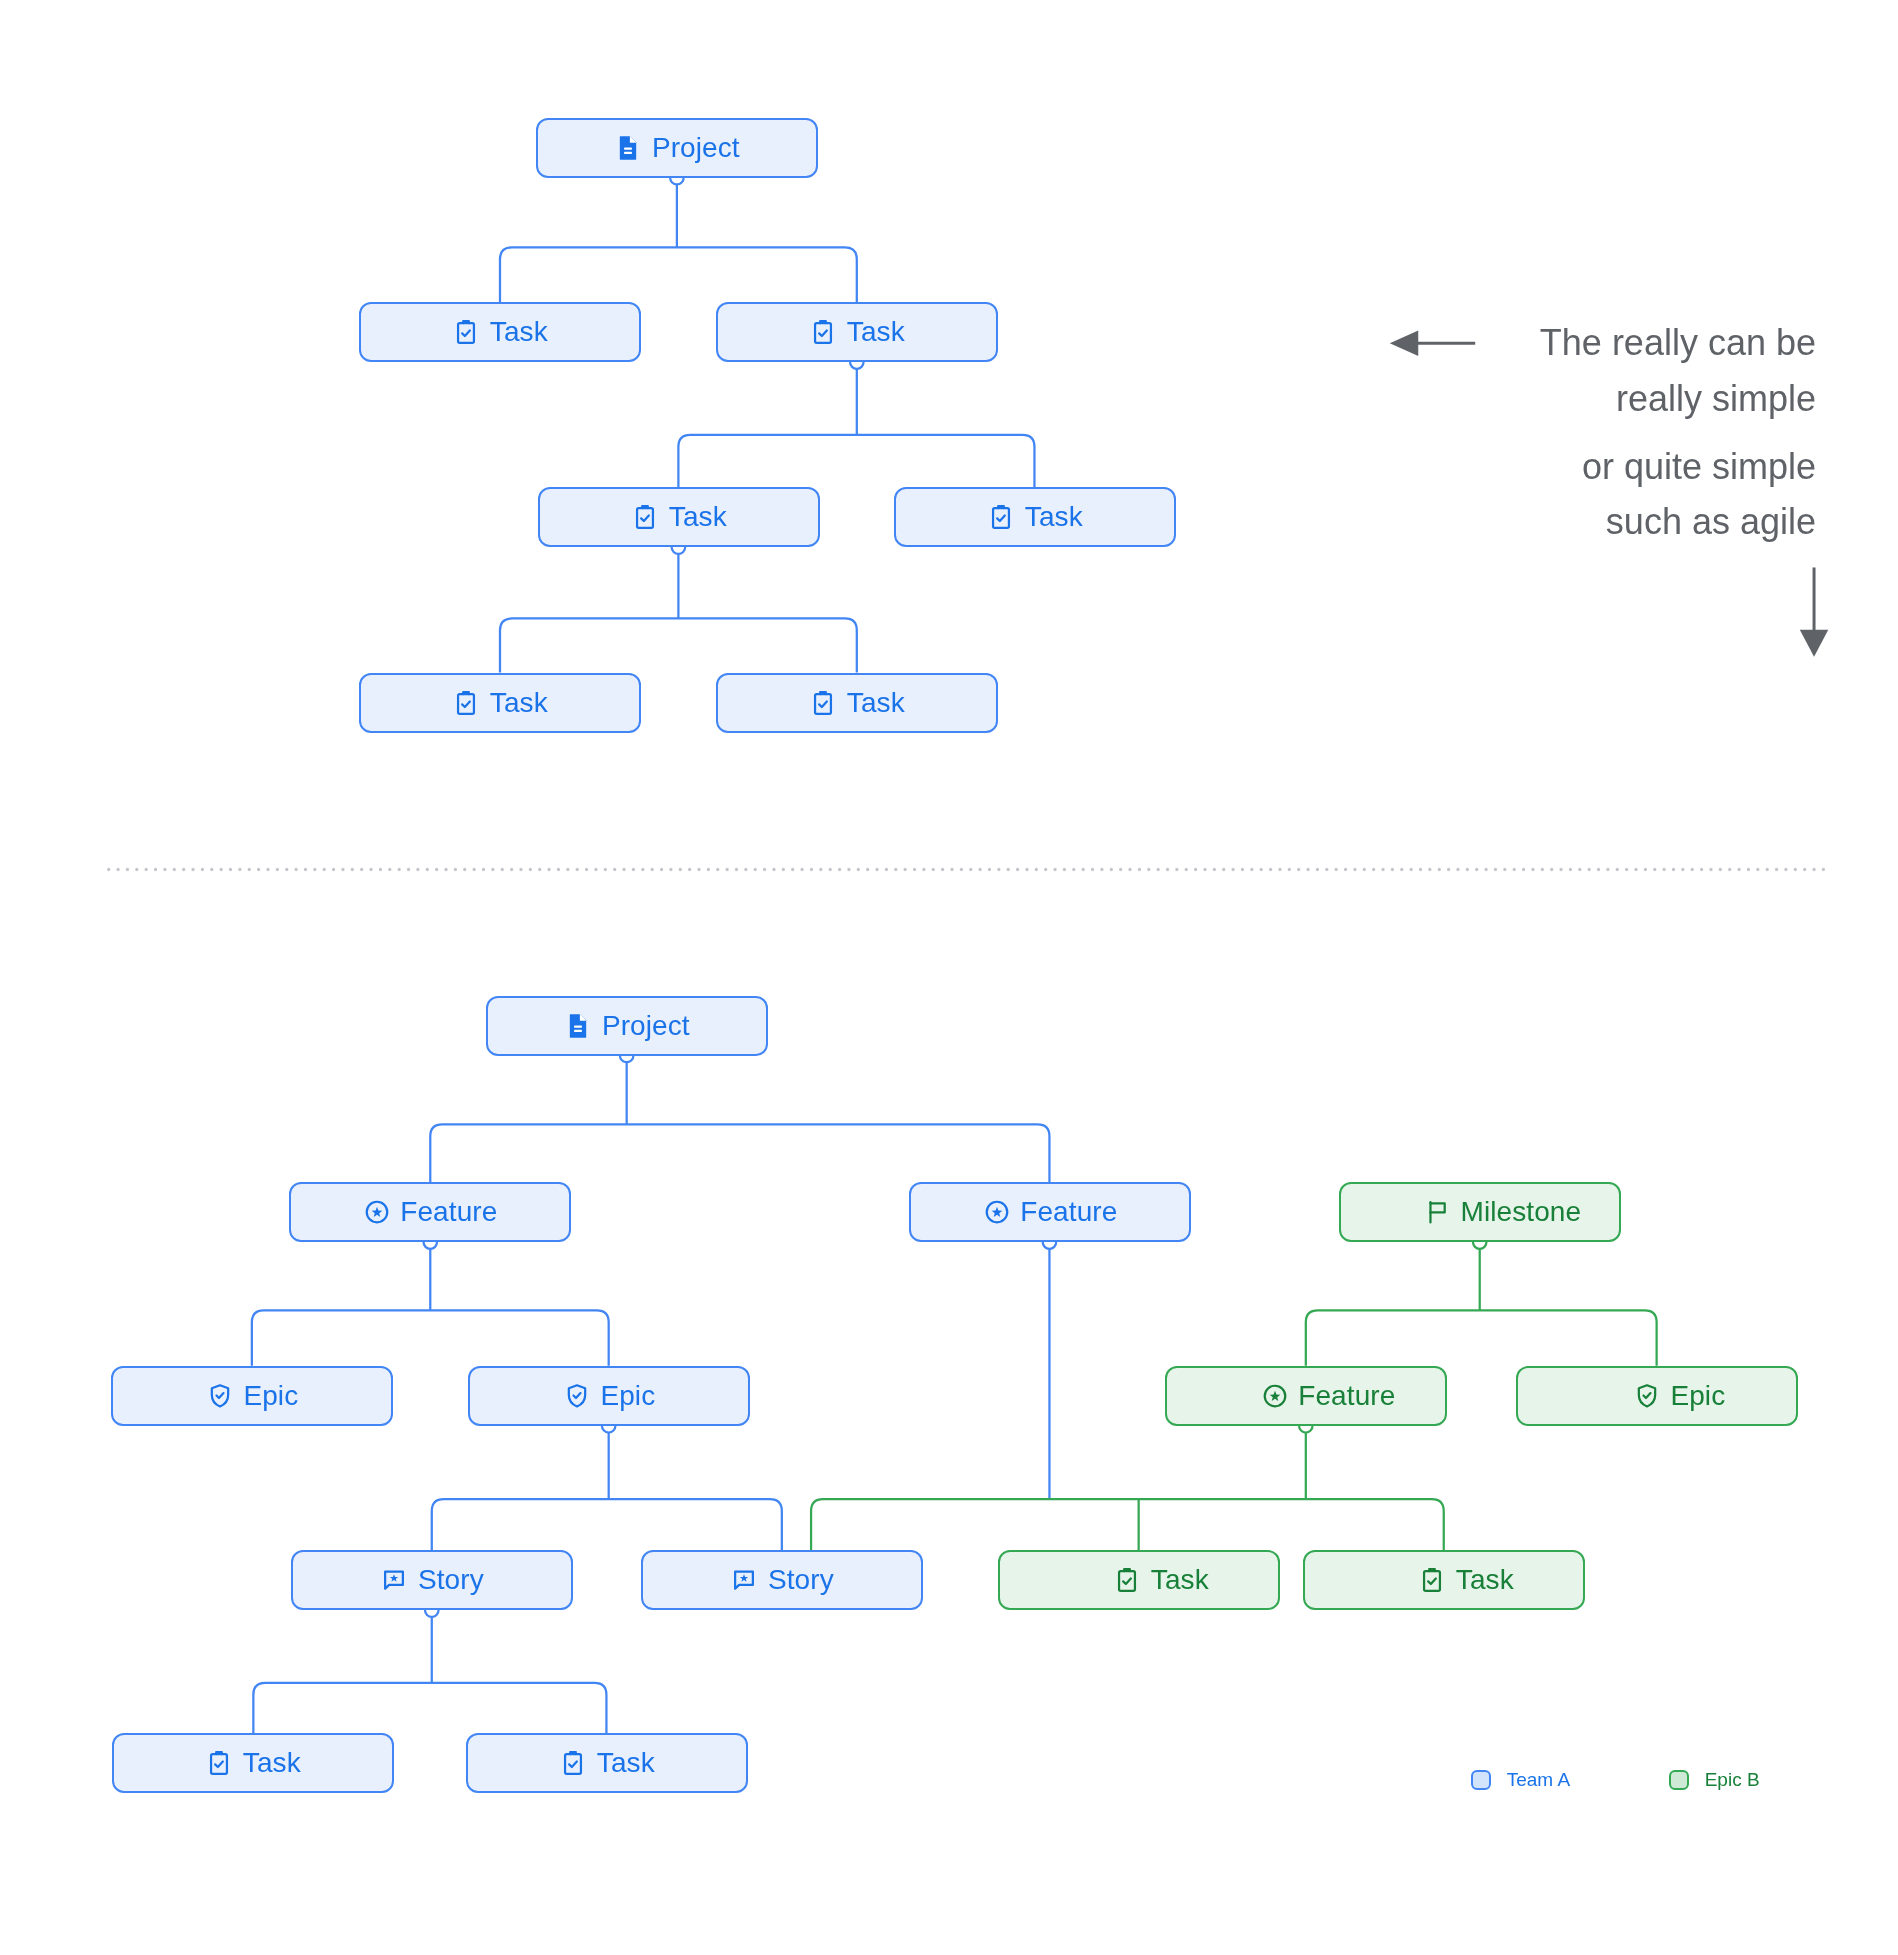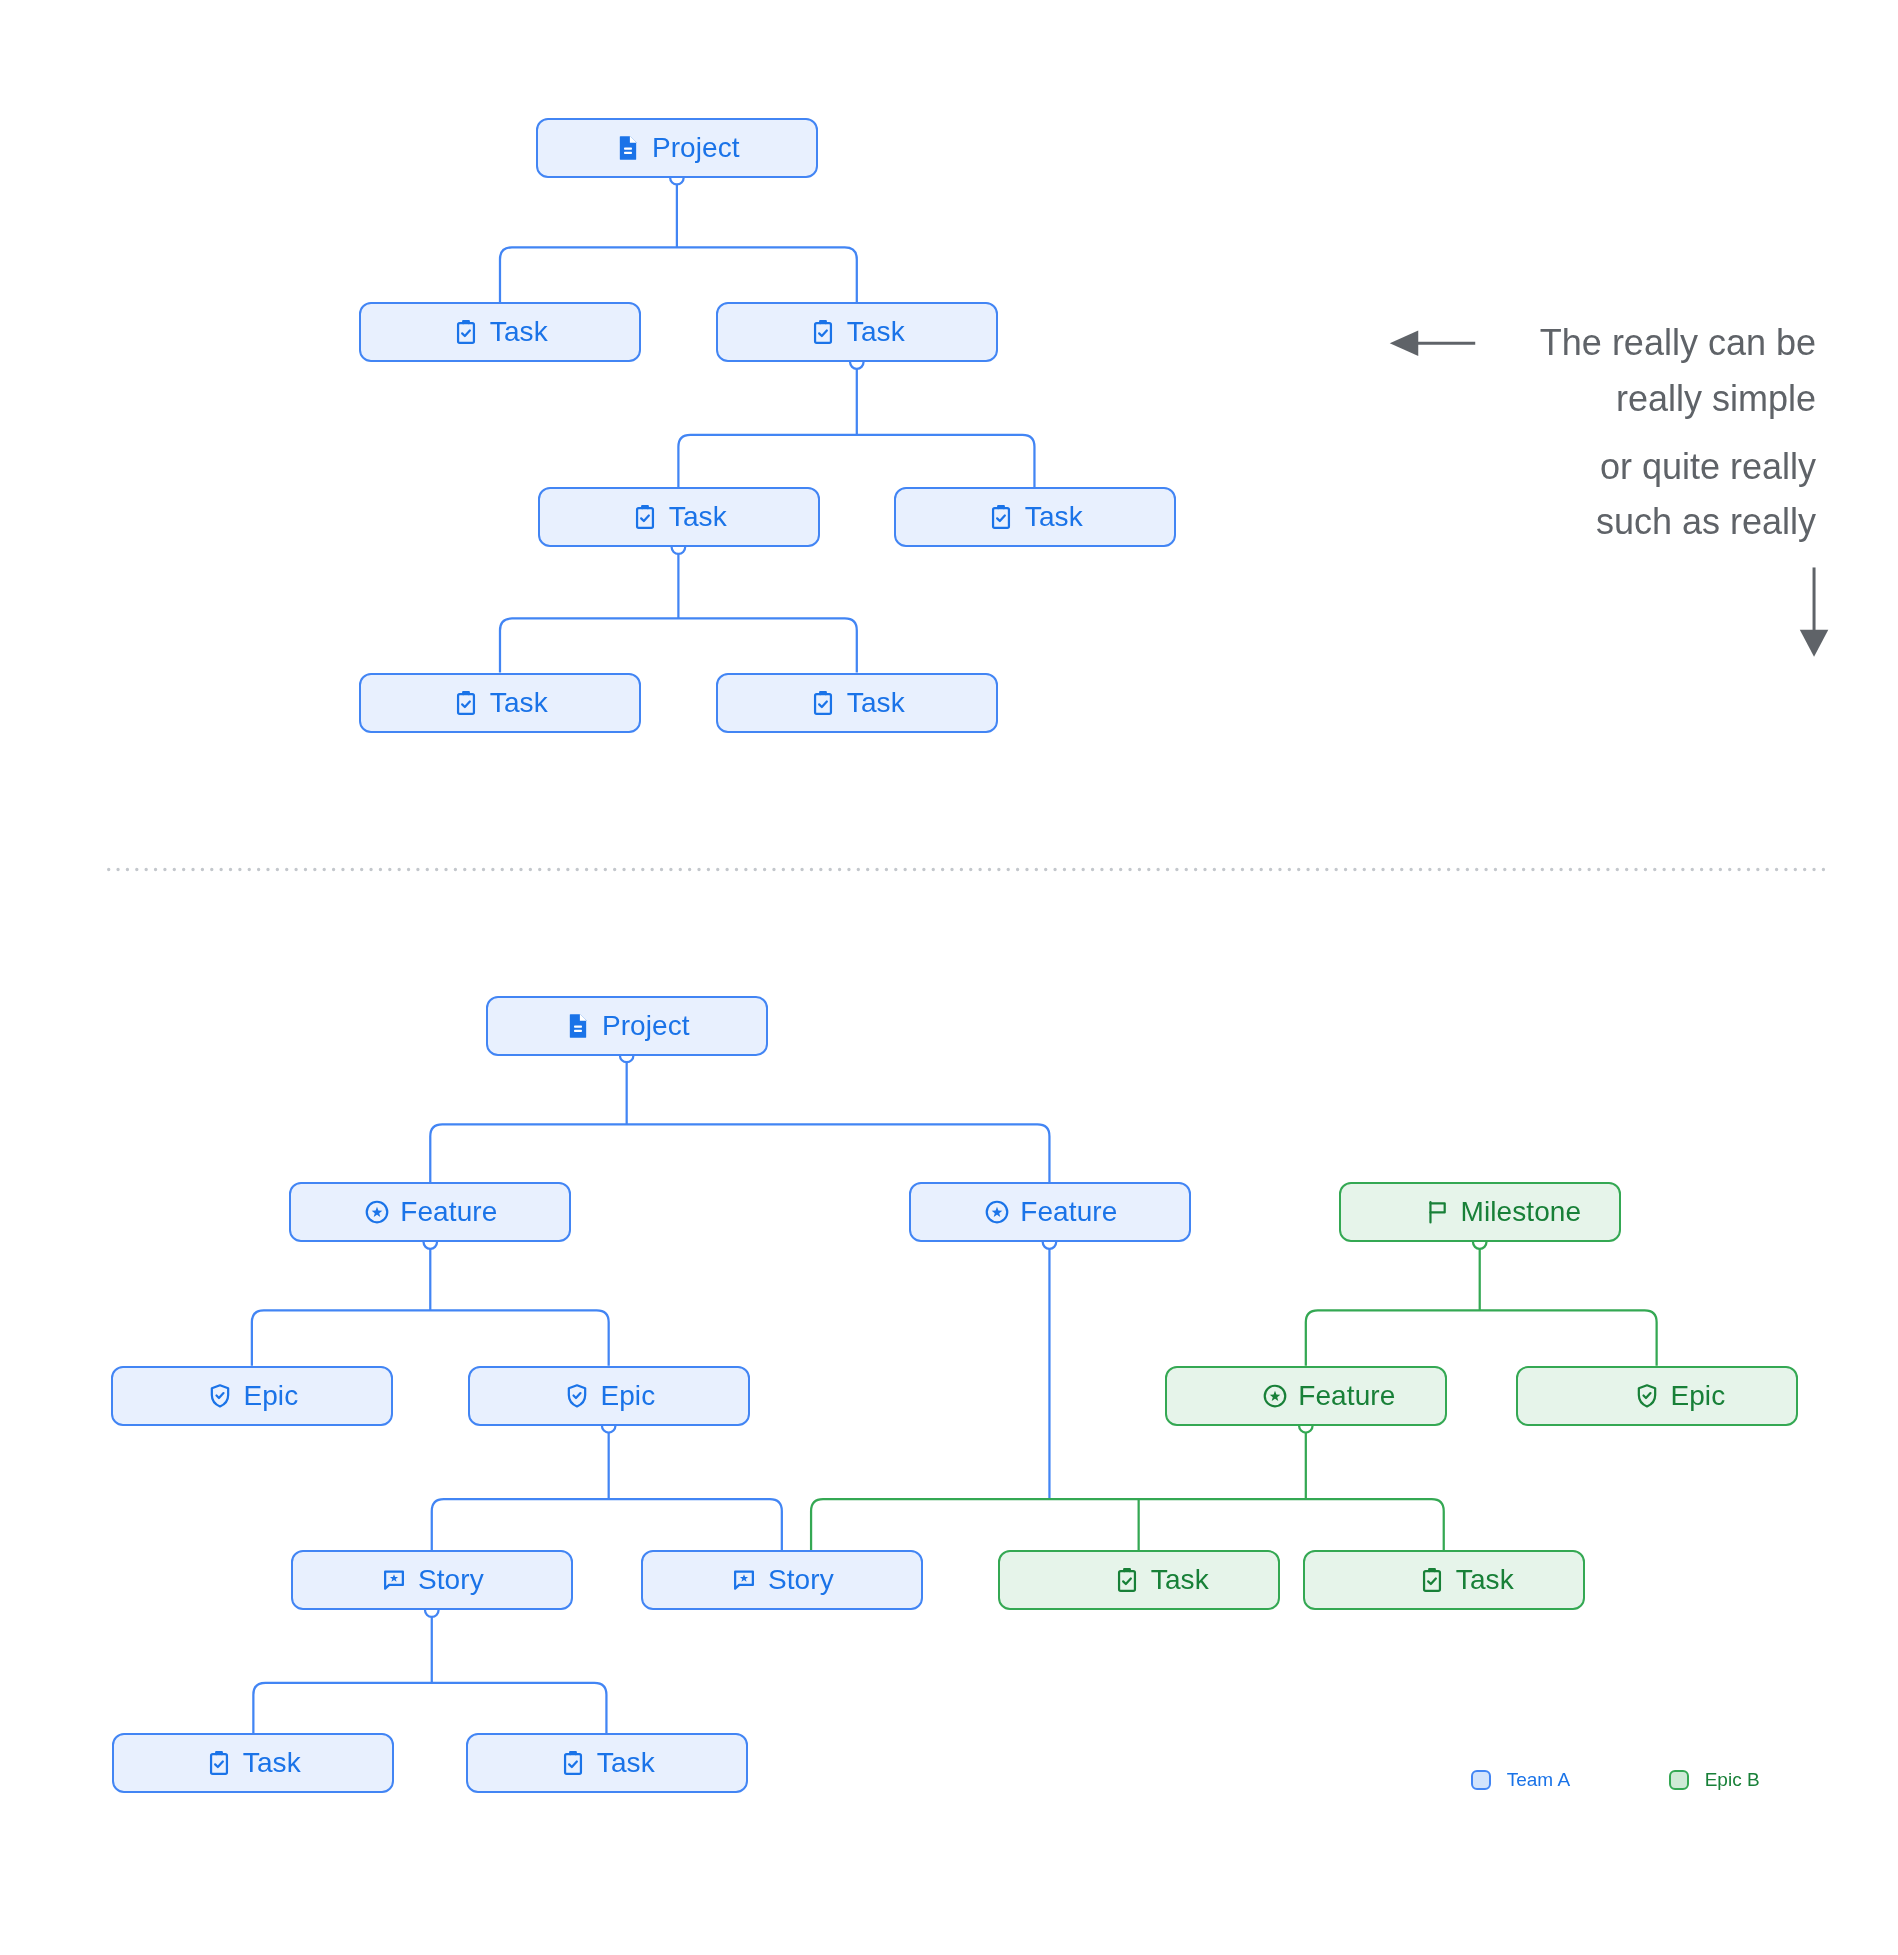--- a/index.html
+++ b/index.html
@@ -179,22 +179,22 @@
       </svg>
     <span>Task</span>
   </div>
 
   <div class="annotation">
     <p>
       <span>The really can be</span><br>
       <span>really simple</span>
     </p>
     <p>
-      <span>or quite really</span><br>
-      <span>such as really</span>
+      <span>or quite simple</span><br>
+      <span>such as agile</span>
     </p>
   </div>
 
   <div class="node team-a" style="left:486px;top:996px">
     <svg class="ic" viewBox="0 0 37 37" width="28" height="28">
         <use href="#sym-project"></use>
       </svg>
     <span>Project</span>
   </div>
   <div class="node team-a" style="left:289px;top:1182px">

